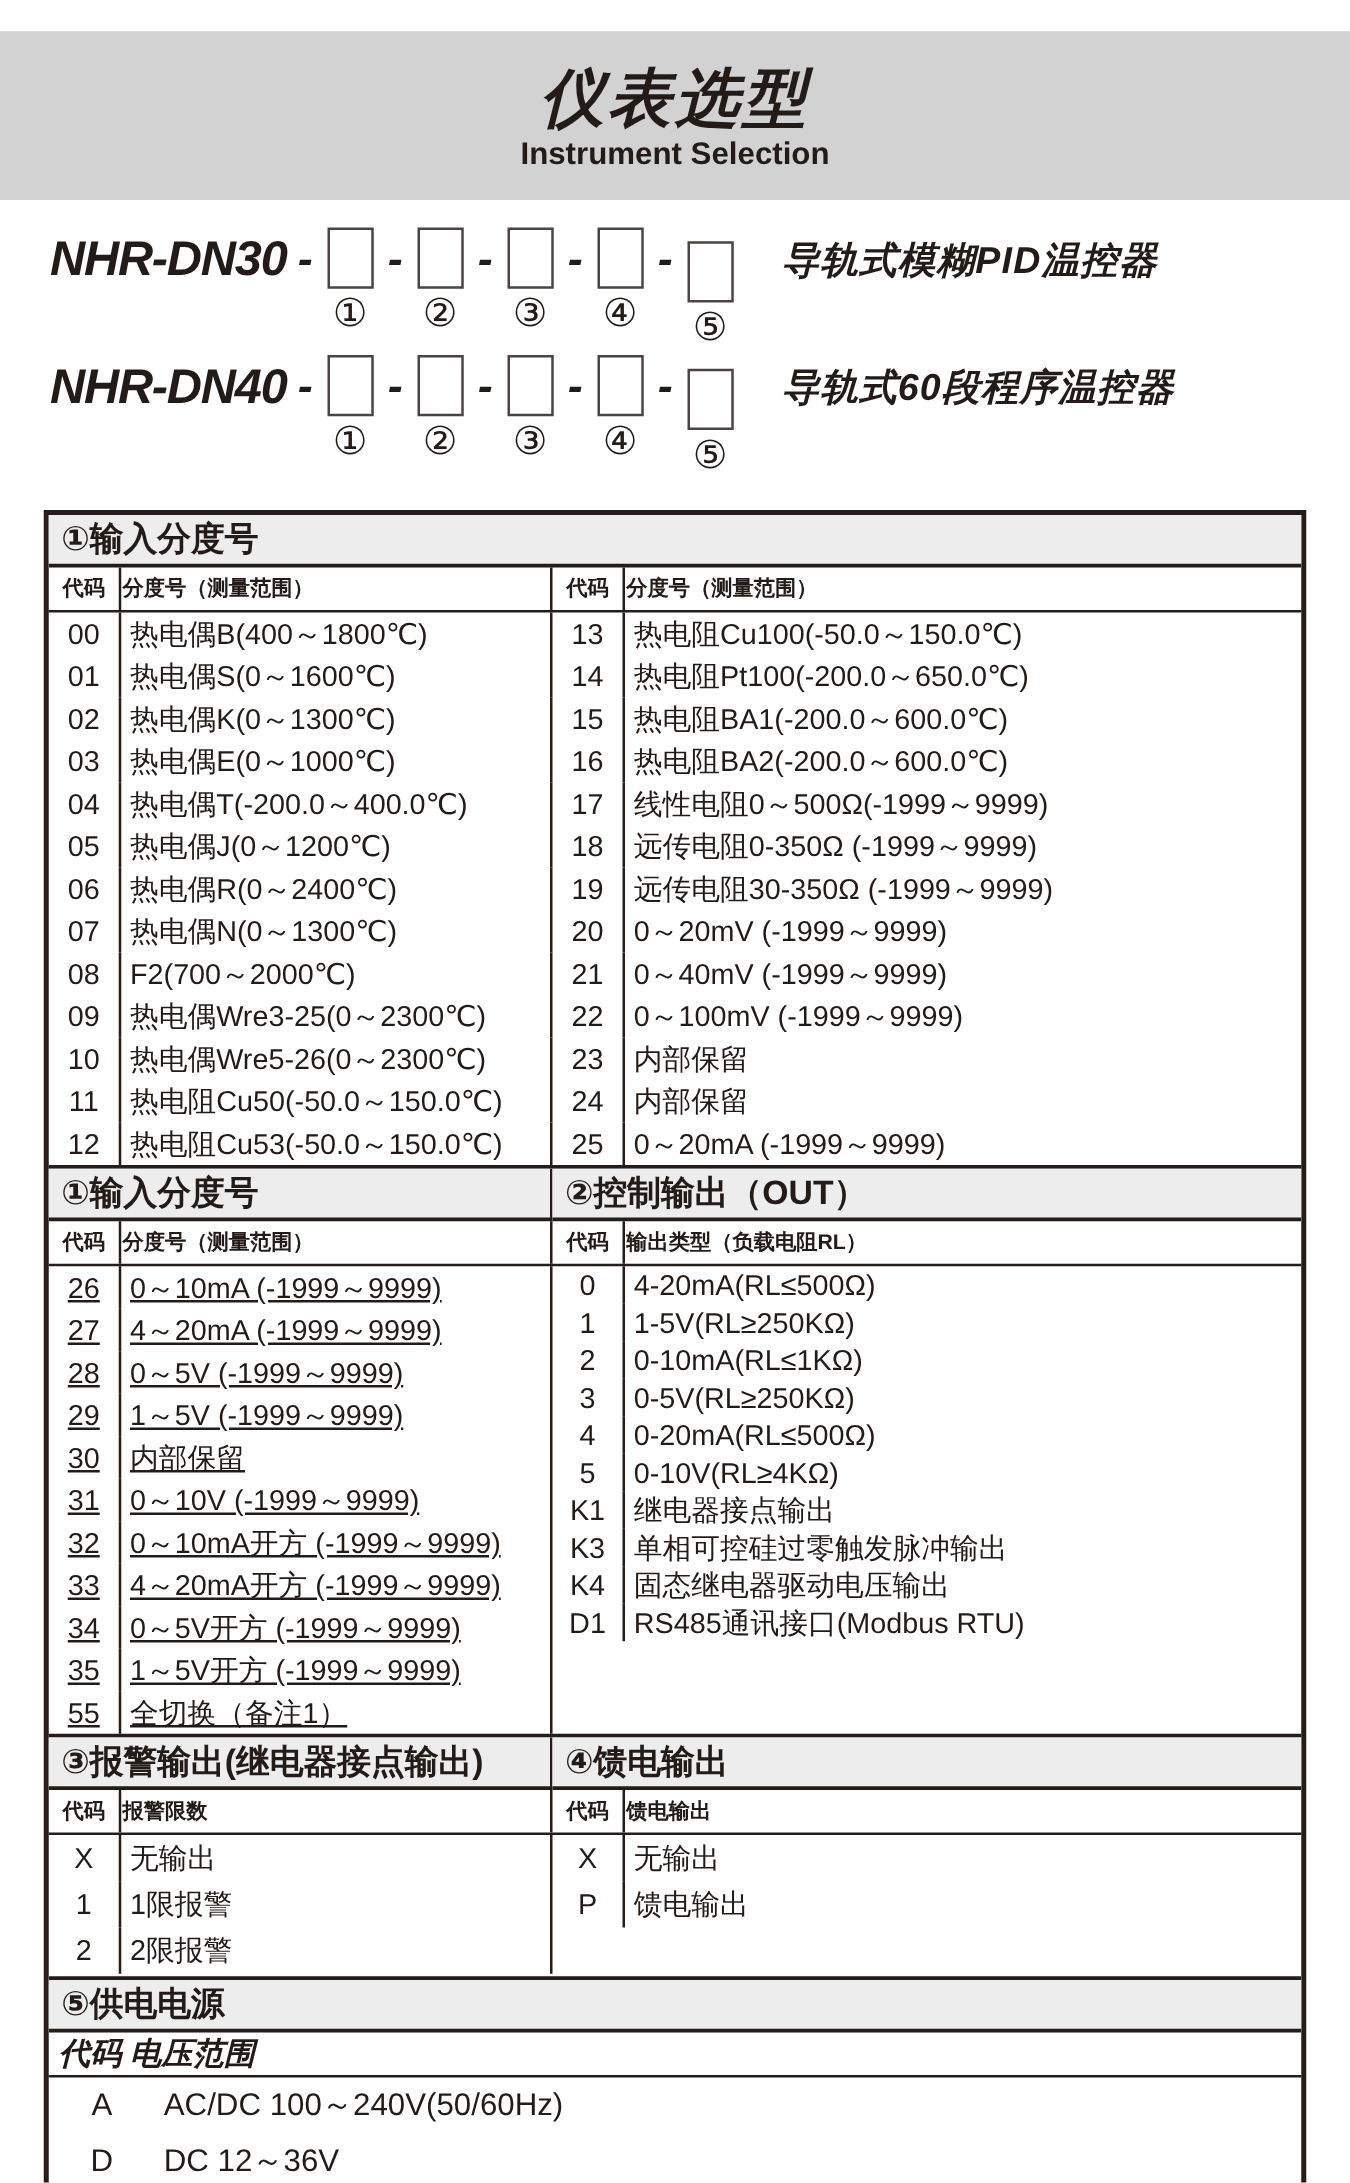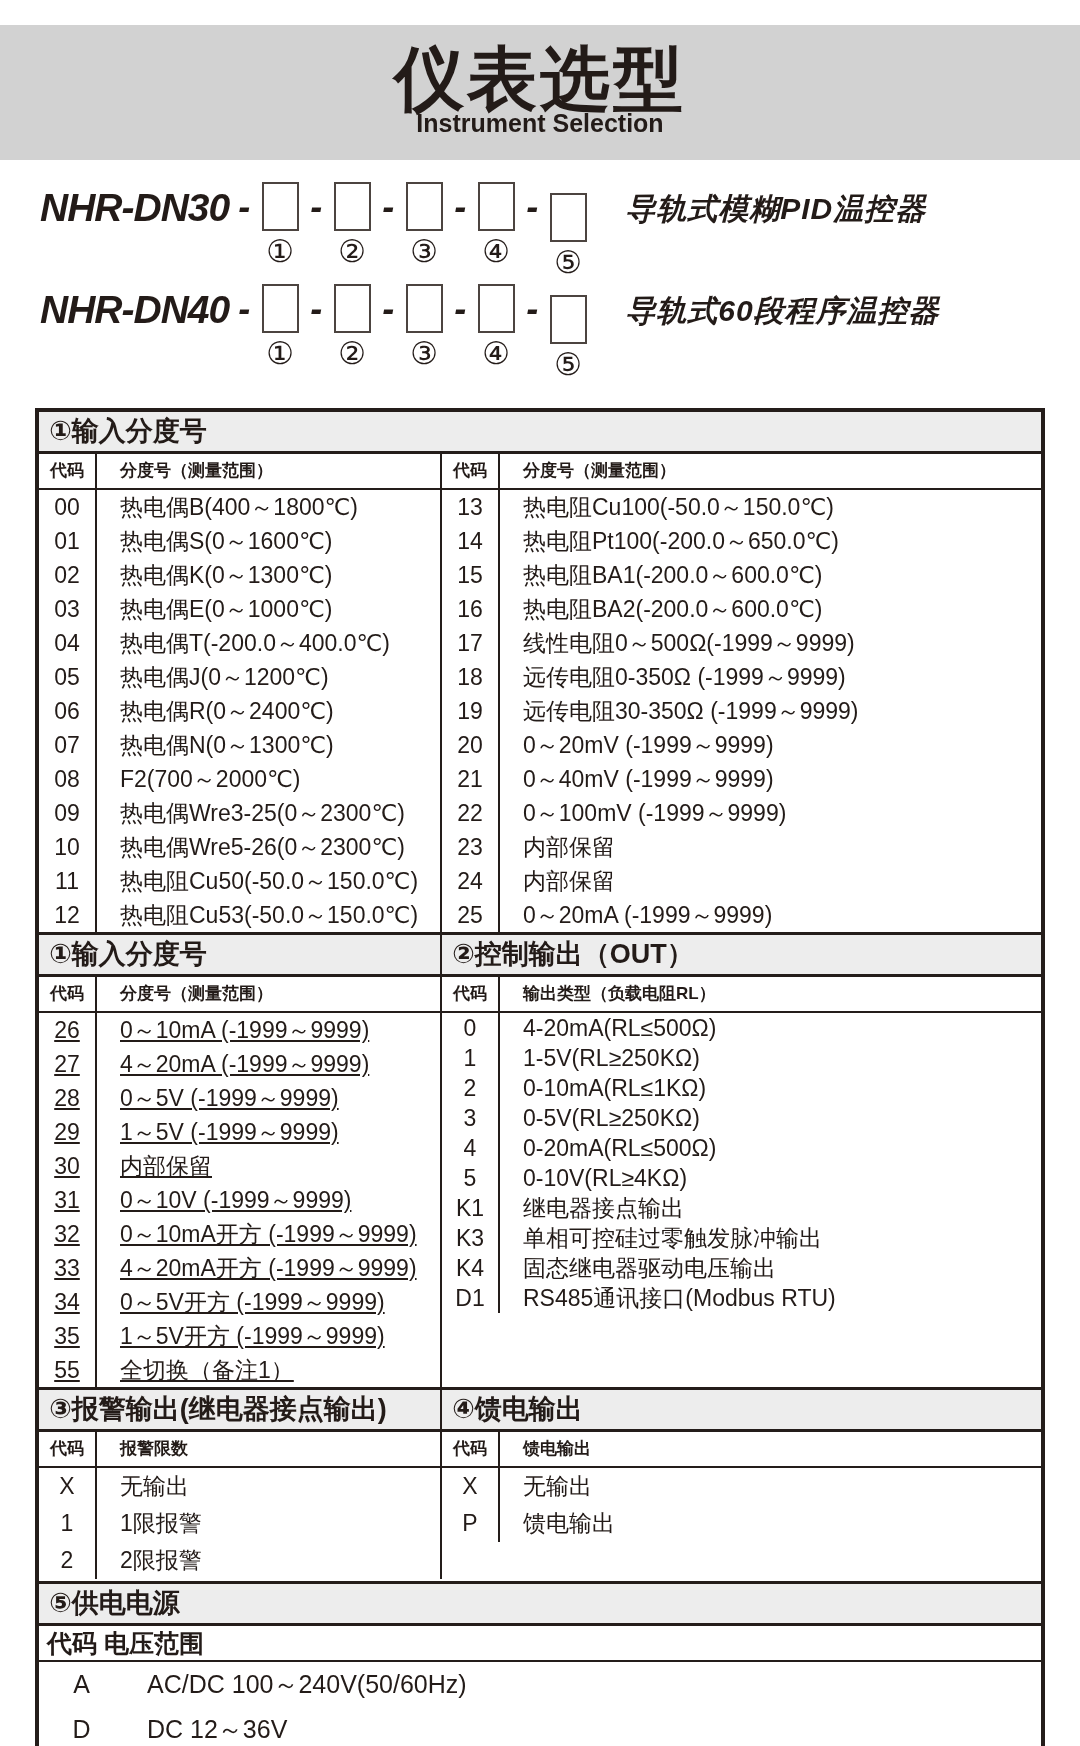--- a/index.html
+++ b/index.html
@@ -4,21 +4,21 @@
 <style>
   html,body { margin:0; padding:0; }
   body {
     width:1080px; height:1746px; background:#ffffff;
     font-family:"Liberation Sans","DejaVu Sans",sans-serif;
     color:#231b18; overflow:hidden;
   }
   
   .banner { margin-top:25px; height:135px; background:#d2d2d2;
     display:flex; flex-direction:column; justify-content:center; align-items:center; }
-  .title-cn { font-size:70px; font-weight:bold; letter-spacing:3px; line-height:62px; }
+  .title-cn { font-size:51px; font-weight:bold; letter-spacing:3px; line-height:62px;font-style:italic; }
   .title-en { font-size:25px; line-height:27px;font-weight:bold; }
 
   
   .models { padding:22px 0 0 40px;font-style:italic; }
   .model-row { display:flex; align-items:flex-start; margin-bottom:4px; }
   .model-name { font-size:39px; font-weight:bold; line-height:52px; letter-spacing:-1px; }
   .dash { font-size:36px; font-weight:bold; line-height:50px; margin:0 9px; }
   .stack { display:flex; flex-direction:column; align-items:center; width:42px; }
   .stack.low { margin-top:11px; }
   .box { width:33px; height:45px; border:2px solid #4c4440; background:#fff; }
@@ -37,38 +37,38 @@
     line-height:39px; height:39px; padding-left:10px; border-bottom:3px solid #241d1a;
     white-space:nowrap; overflow:hidden; }
   .b-r { border-right:2px solid #241d1a; }
 
   .colhead4 { display:grid; grid-template-columns:58px 345px 58px 1fr; border-bottom:2px solid #241d1a; }
   .colhead2 { display:grid; grid-template-columns:58px 1fr; }
   .bb2 { border-bottom:2px solid #241d1a; }
   .h { font-size:17px; font-weight:600; line-height:34px; height:34px;
     white-space:nowrap; overflow:hidden; }
   .h.code { text-align:center; }
-  .h.desc { padding-left:23px; }
+  .h.desc { padding-left:1px; }
 
   .trow4 { display:grid; grid-template-columns:58px 345px 58px 1fr; height:34px; }
   .trow2 { display:grid; grid-template-columns:58px 1fr; }
   .rows-l .trow2 { height:34px;text-decoration:underline; }
   .rows-r .trow2 { height:30px; }
   .rows-s3 .trow2 { height:37px; }
   .cell { font-size:23px; line-height:inherit; white-space:nowrap; overflow:hidden; }
   .trow4 .cell, .trow2 .cell { line-height:inherit; }
   .trow4, .trow2 { line-height:34px; }
   .rows-r .trow2 { line-height:30px; }
   .rows-s3 .trow2 { line-height:37px; }
   .cell.code { text-align:center; }
-  .cell.desc { padding-left:23px; }
+  .cell.desc { padding-left:7px; }
   .s3body { padding-bottom:2px; }
 
   .s5head { font-size:25px; font-weight:600; line-height:34px; height:34px;
-    padding-left:8px; border-bottom:2px solid #241d1a; }
+    padding-left:8px; border-bottom:2px solid #241d1a;font-style:italic; }
   .s5row { display:grid; grid-template-columns:85px 1fr; height:45px; line-height:45px; }
   .s5row .cell { font-size:25px; }
 </style>
 </head>
 <body>
 
 <div>
 
   <div class="banner">
     <div class="title-cn">仪表选型</div>

